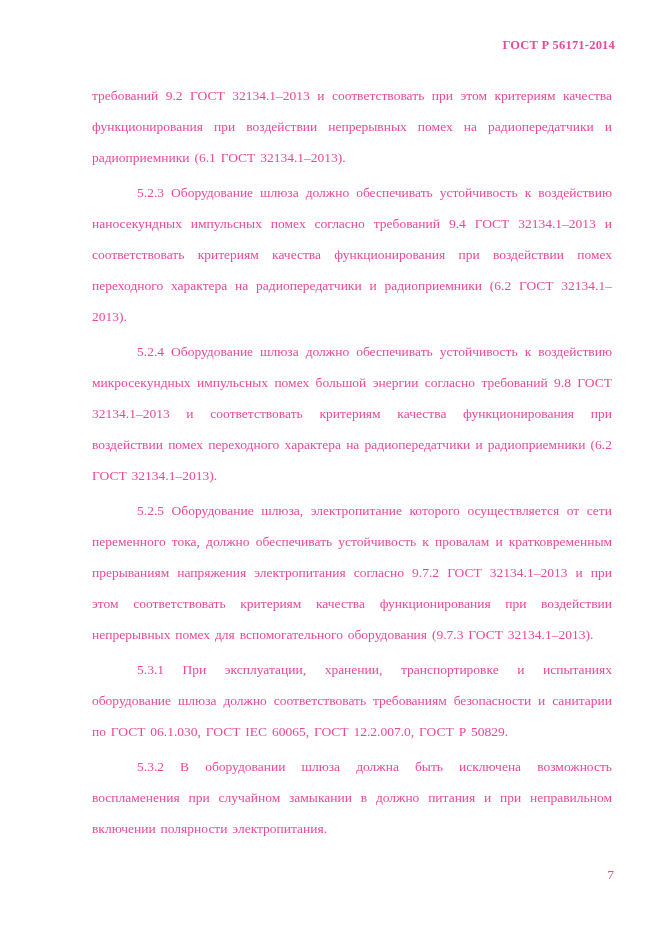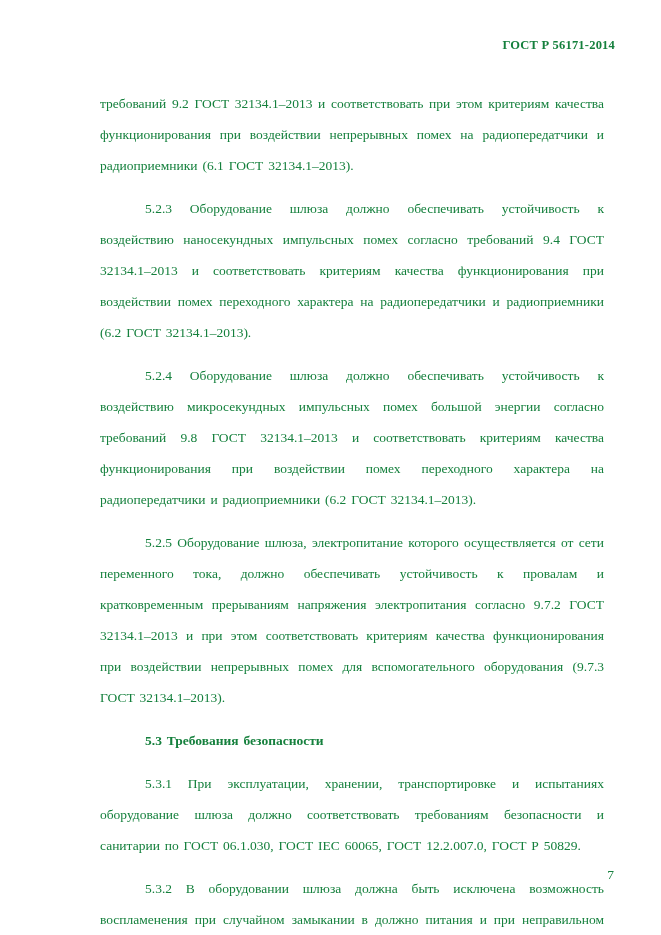--- a/index.html
+++ b/index.html
@@ -6,21 +6,21 @@
     margin: 0;
     padding: 0;
     background: #ffffff;
   }
   .page {
     position: relative;
     width: 661px;
     height: 935px;
     background: #ffffff;
     font-family: "Liberation Serif", serif;
-    color: #15803d;
+    color: #ec4899;
     overflow: hidden;
     box-sizing: border-box;
   }
   .doc-header {
     position: absolute;
     top: 38px;
     right: 46px;
     font-size: 12.5px;
     font-weight: bold;
     letter-spacing: 0.2px;
@@ -28,21 +28,21 @@
   .content {
     position: absolute;
     left: 88px;
     top: 76px;
     width: 528px;
     font-size: 13.5px;
     line-height: 31px;
     text-align: justify;
   }
   .content p {
-    margin: 12px;
+    margin: 4px;
     padding: 0;
     text-indent: 45px;
     word-spacing: 1.5px;
   }
   .content p.continuation {
     text-indent: 0;
   }
   .section-heading {
     margin: 0;
     margin-top: 31px;
@@ -69,21 +69,20 @@
   <div class="content">
 
     <p class="continuation">требований 9.2 ГОСТ 32134.1–2013 и соответствовать при этом критериям качества функционирования при воздействии непрерывных помех на радиопередатчики и радиоприемники (6.1  ГОСТ 32134.1–2013).</p>
 
     <p>5.2.3 Оборудование шлюза должно обеспечивать устойчивость к воздействию наносекундных импульсных помех согласно требований 9.4 ГОСТ 32134.1–2013 и соответствовать критериям качества функционирования при воздействии помех переходного характера на радиопередатчики и радиоприемники (6.2 ГОСТ 32134.1–2013).</p>
 
     <p>5.2.4 Оборудование шлюза должно обеспечивать устойчивость к воздействию микросекундных импульсных помех большой энергии согласно требований 9.8 ГОСТ 32134.1–2013 и соответствовать критериям качества функционирования при воздействии помех переходного характера на радиопередатчики и радиоприемники (6.2 ГОСТ 32134.1–2013).</p>
 
     <p>5.2.5 Оборудование шлюза, электропитание которого осуществляется от сети переменного тока, должно обеспечивать устойчивость к провалам и кратковременным прерываниям напряжения электропитания согласно 9.7.2 ГОСТ 32134.1–2013 и при этом соответствовать критериям качества функционирования при воздействии непрерывных помех для вспомогательного оборудования (9.7.3 ГОСТ 32134.1–2013).</p>
 
-    <p class="section-heading">5.3 Требования безопасности</p>
 
     <p>5.3.1 При эксплуатации, хранении, транспортировке и испытаниях  оборудование шлюза должно соответствовать требованиям безопасности и санитарии по ГОСТ 06.1.030, ГОСТ IEC 60065, ГОСТ 12.2.007.0, ГОСТ Р 50829.</p>
 
     <p>5.3.2 В оборудовании шлюза должна быть исключена возможность воспламенения при случайном замыкании в должно питания и при неправильном включении полярности электропитания.</p>
 
   </div>
 
   <div class="page-number">7</div>
 
 </div>

